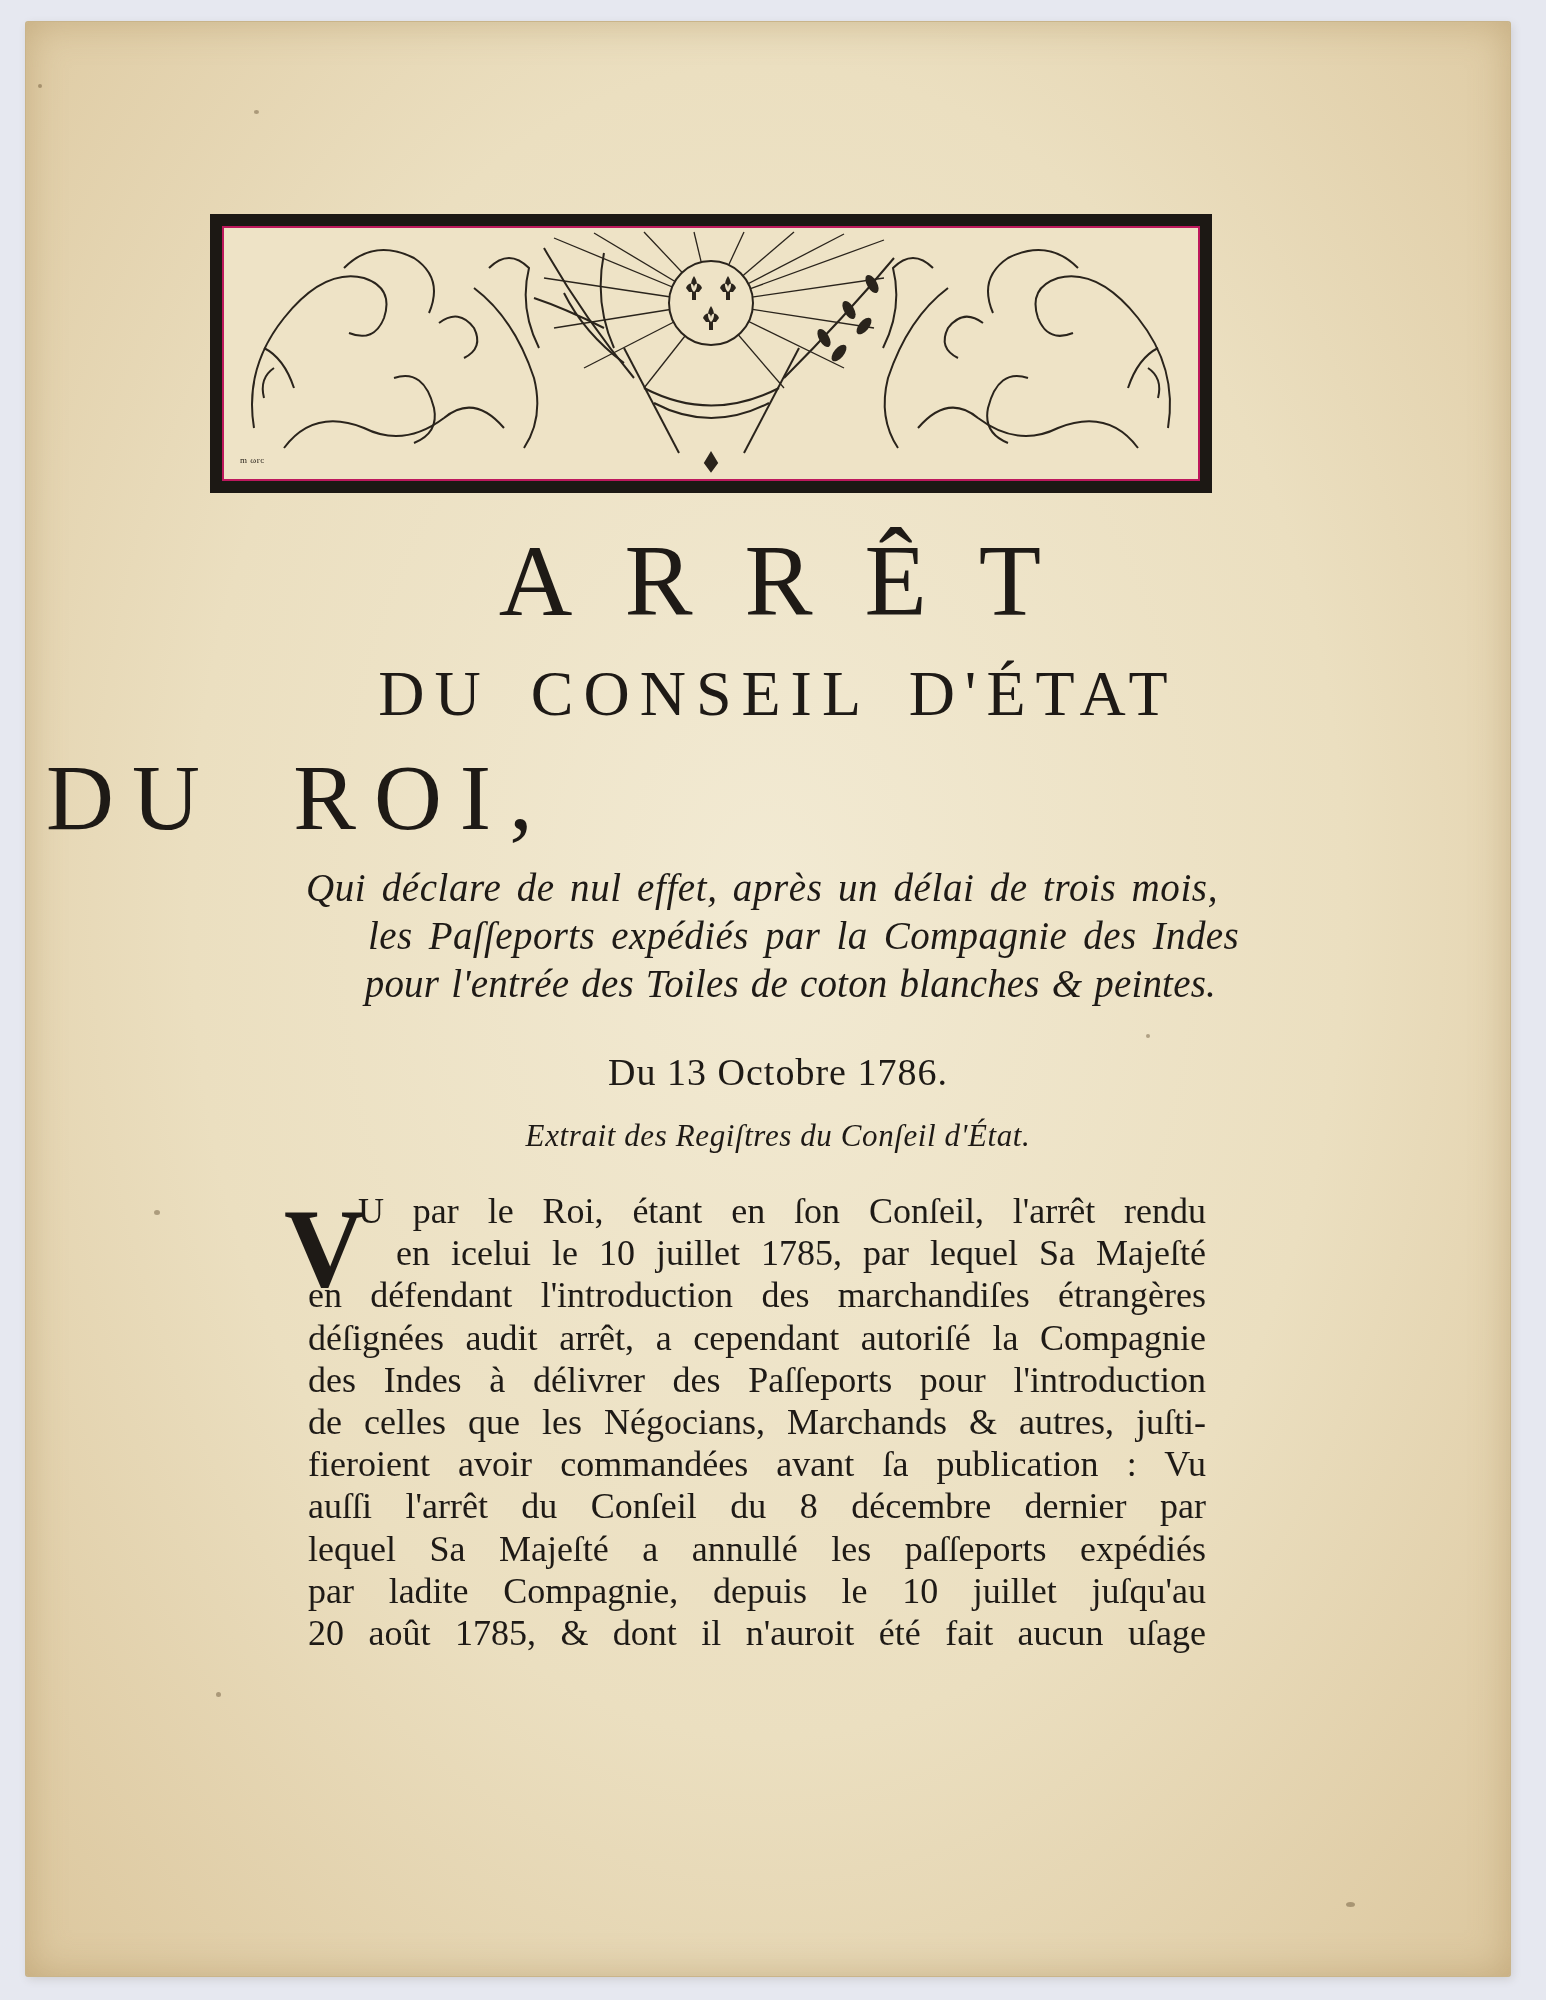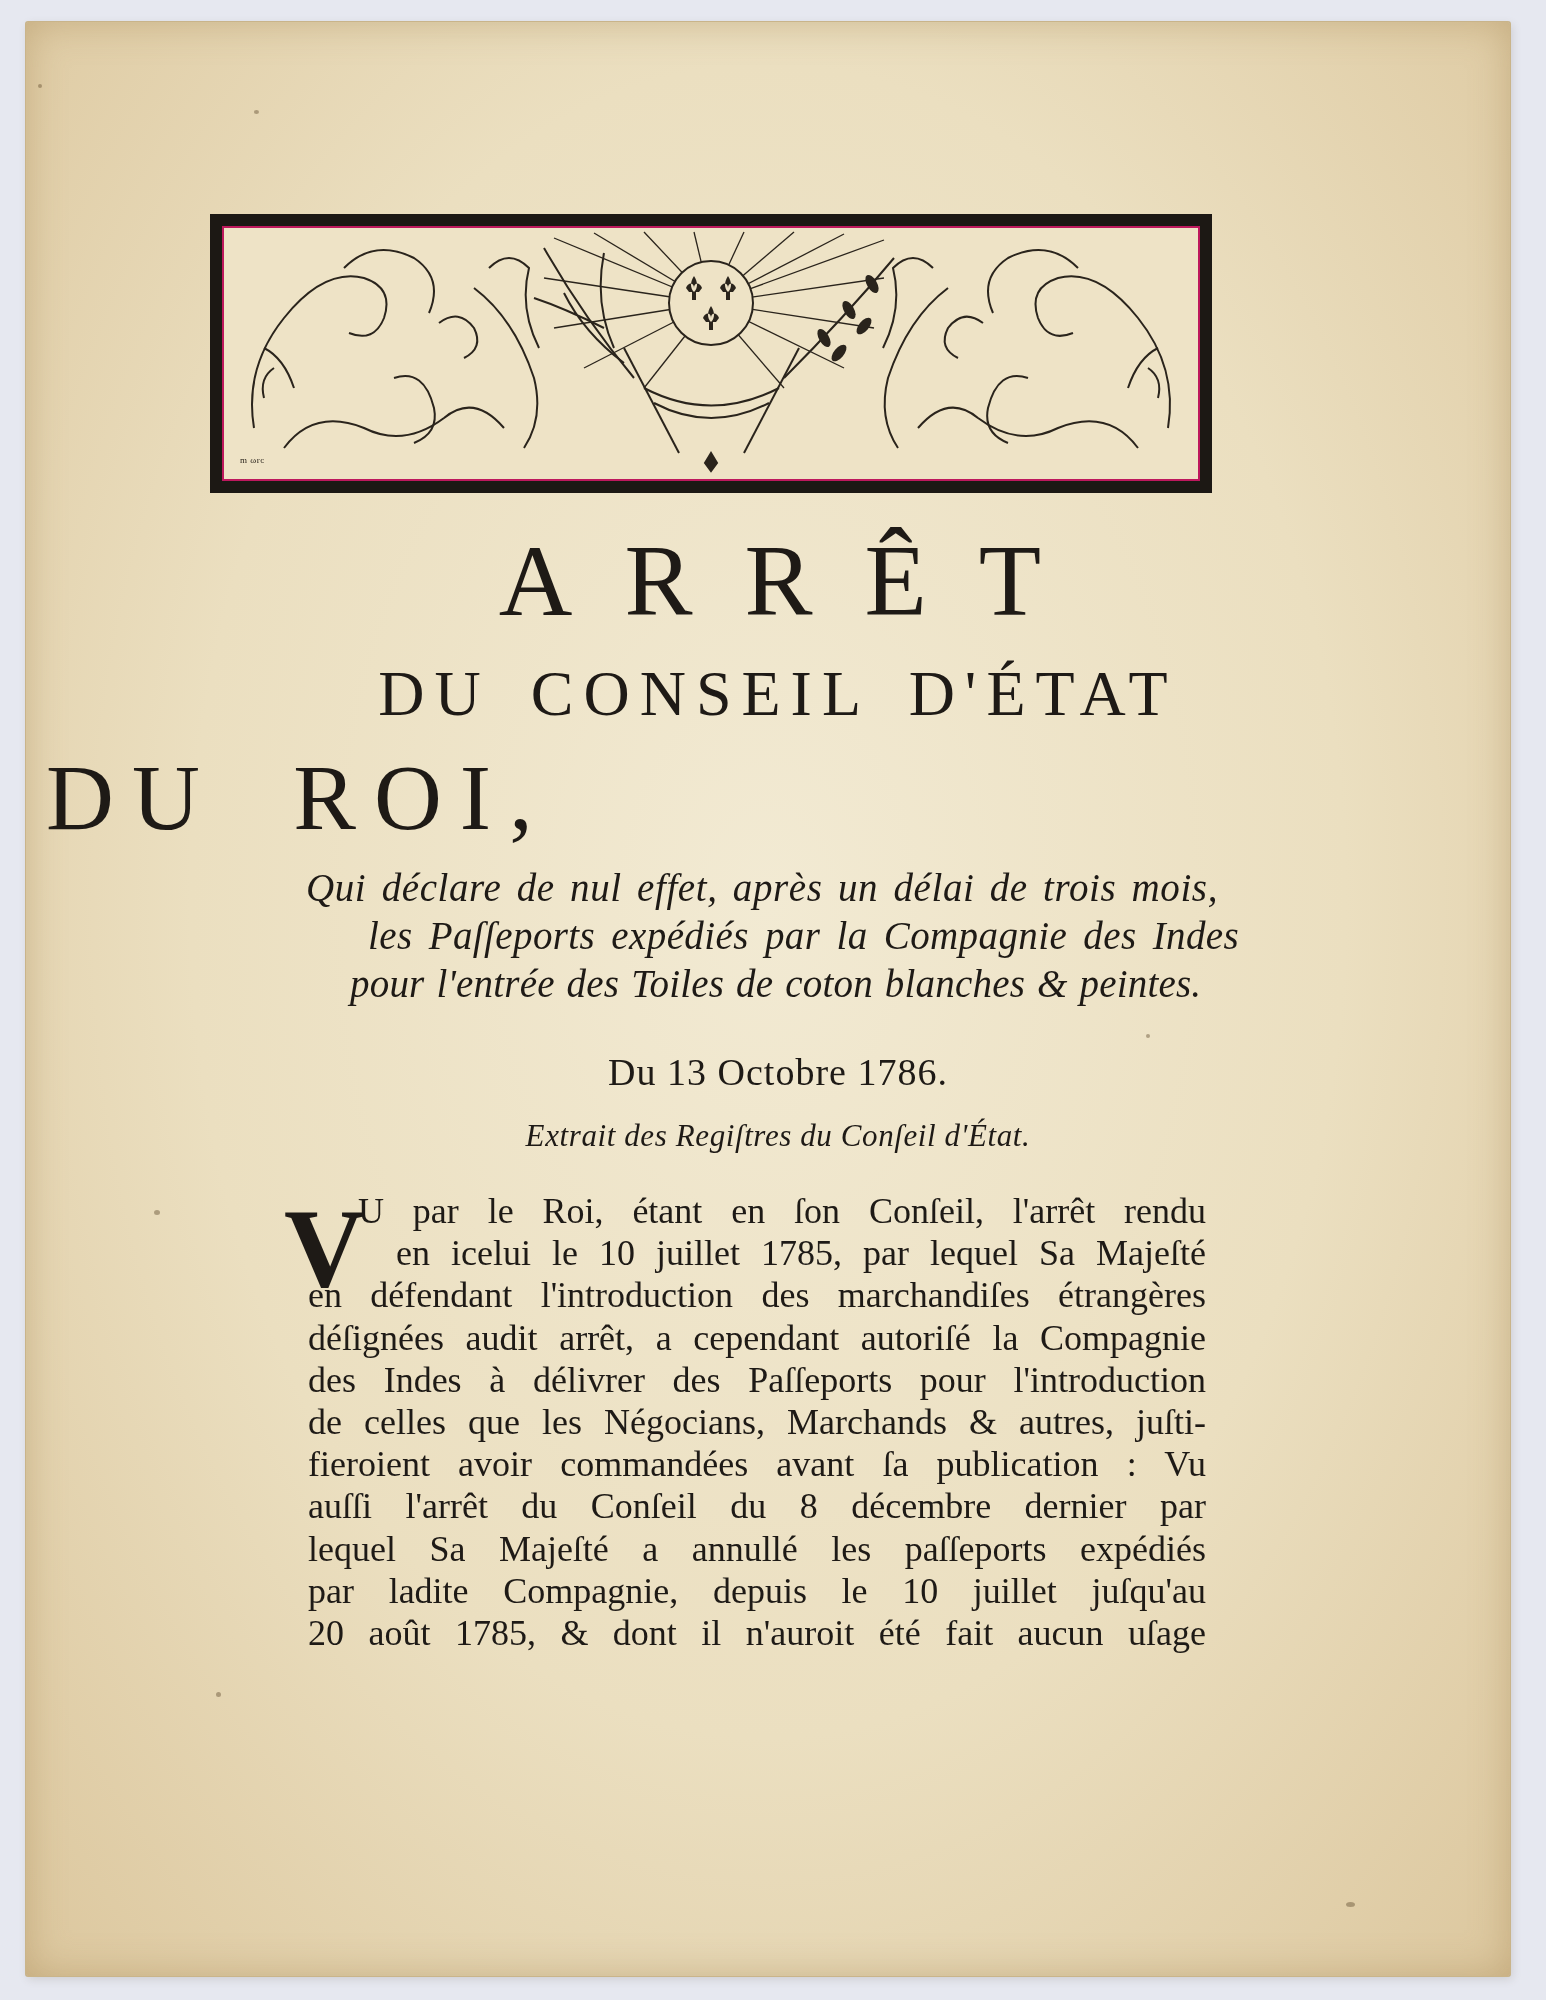--- a/index.html
+++ b/index.html
@@ -49,21 +49,21 @@
       line-height: 1; word-spacing: 14px;
     }
     .title-roi {
       position: absolute; left: 0; right: 0; top: 728px;
       text-align: left; font-size: 94px; letter-spacing: 18px;
       line-height: 1; word-spacing: 34px;
     }
 
     .summary {
       position: absolute; left: 260px; width: 930px; top: 842px;
-      font-style: italic; font-size: 39px; line-height: 48px;
+      font-style: italic; font-size: 39px; line-height: 48px; text-align: right;
     }
     .summary div { white-space: nowrap; }
     .summary .l1 { padding-left: 0; letter-spacing: 0.6px; word-spacing: 5px; }
     .summary .l2 { padding-left: 62px; letter-spacing: 0.4px; word-spacing: 6px; }
     .summary .l3 { padding-left: 44px; letter-spacing: 0.2px; word-spacing: 2px; }
 
     .date-line {
       position: absolute; left: 0; right: 0; top: 1028px;
       text-align: center; font-size: 38px; letter-spacing: 1px; padding-left: 20px;
     }

